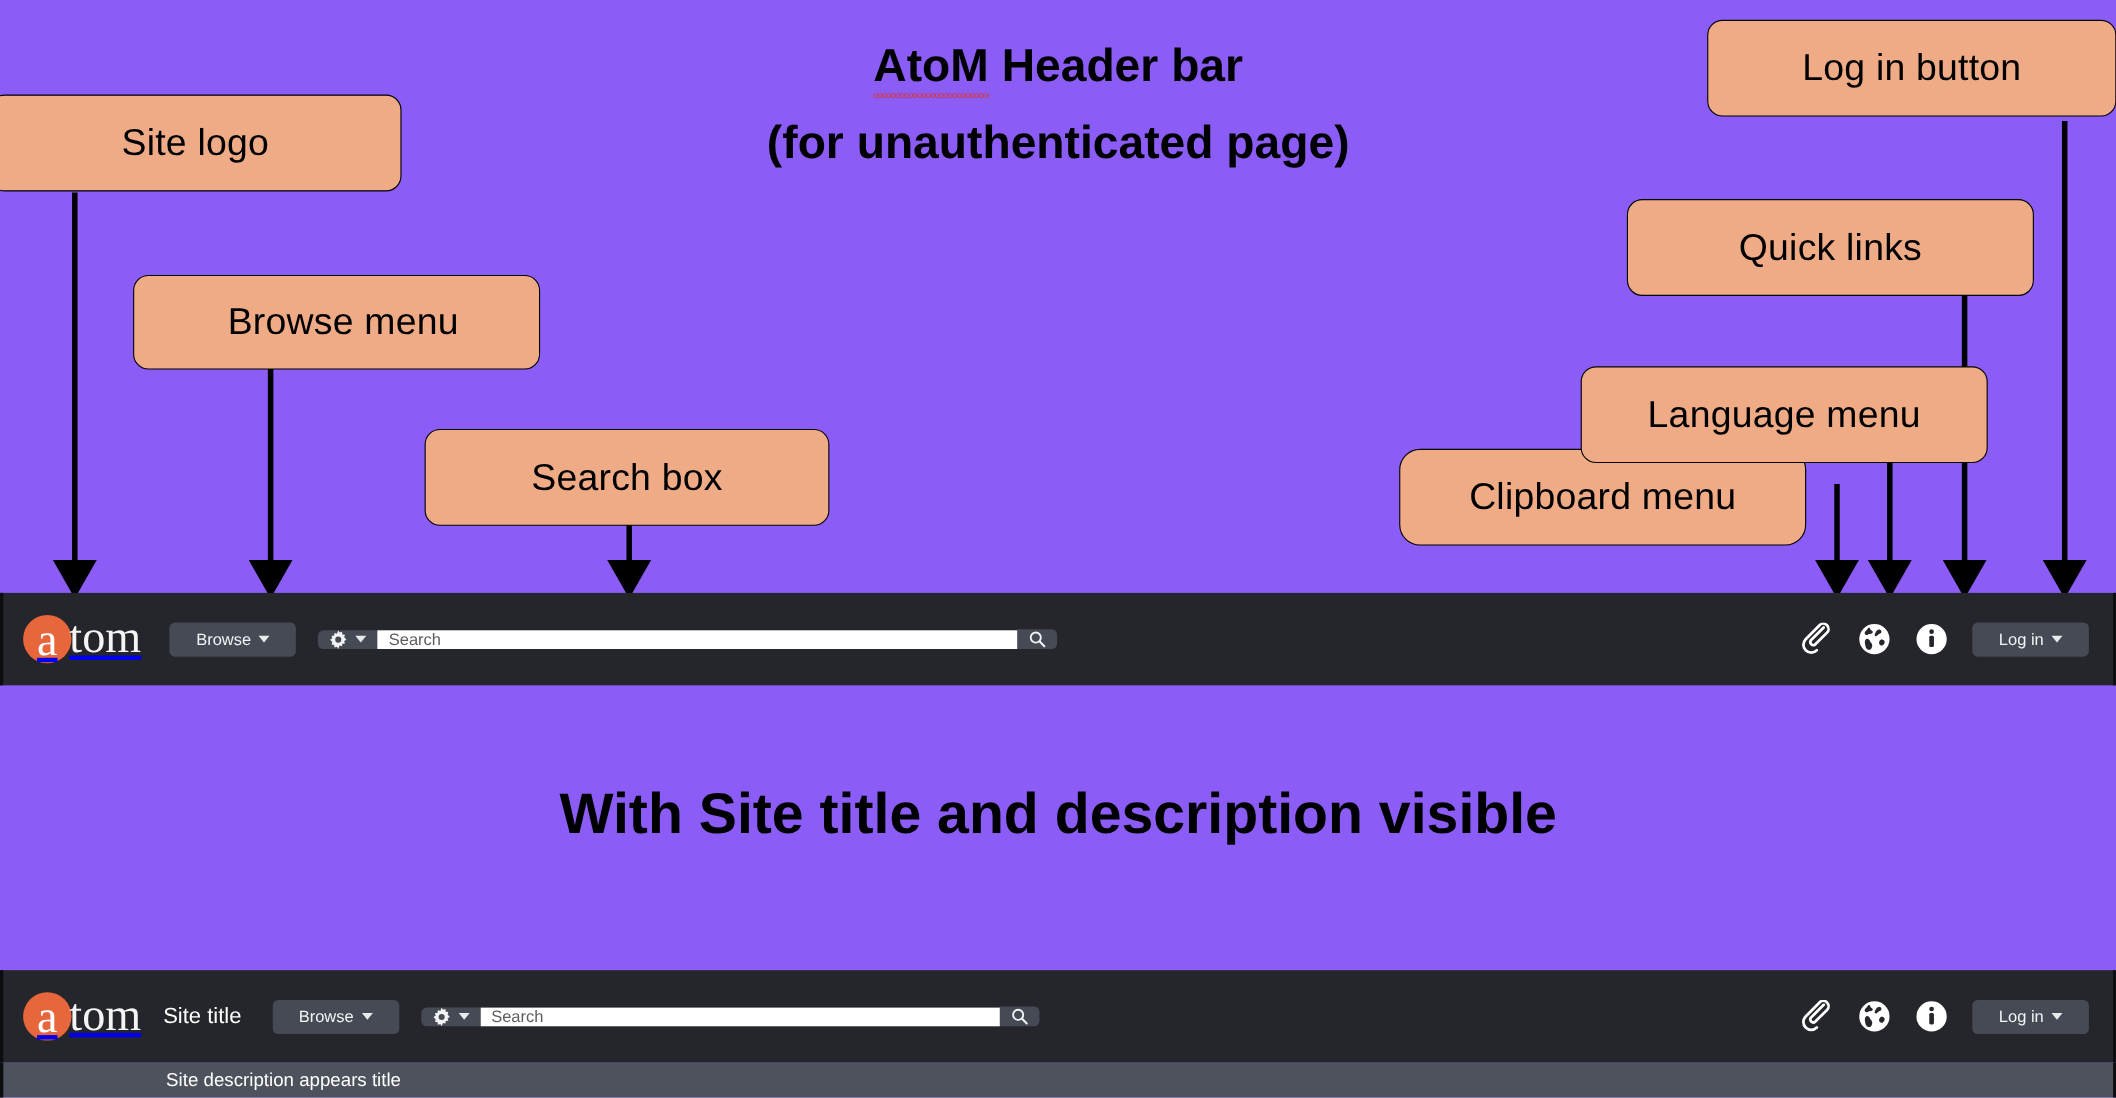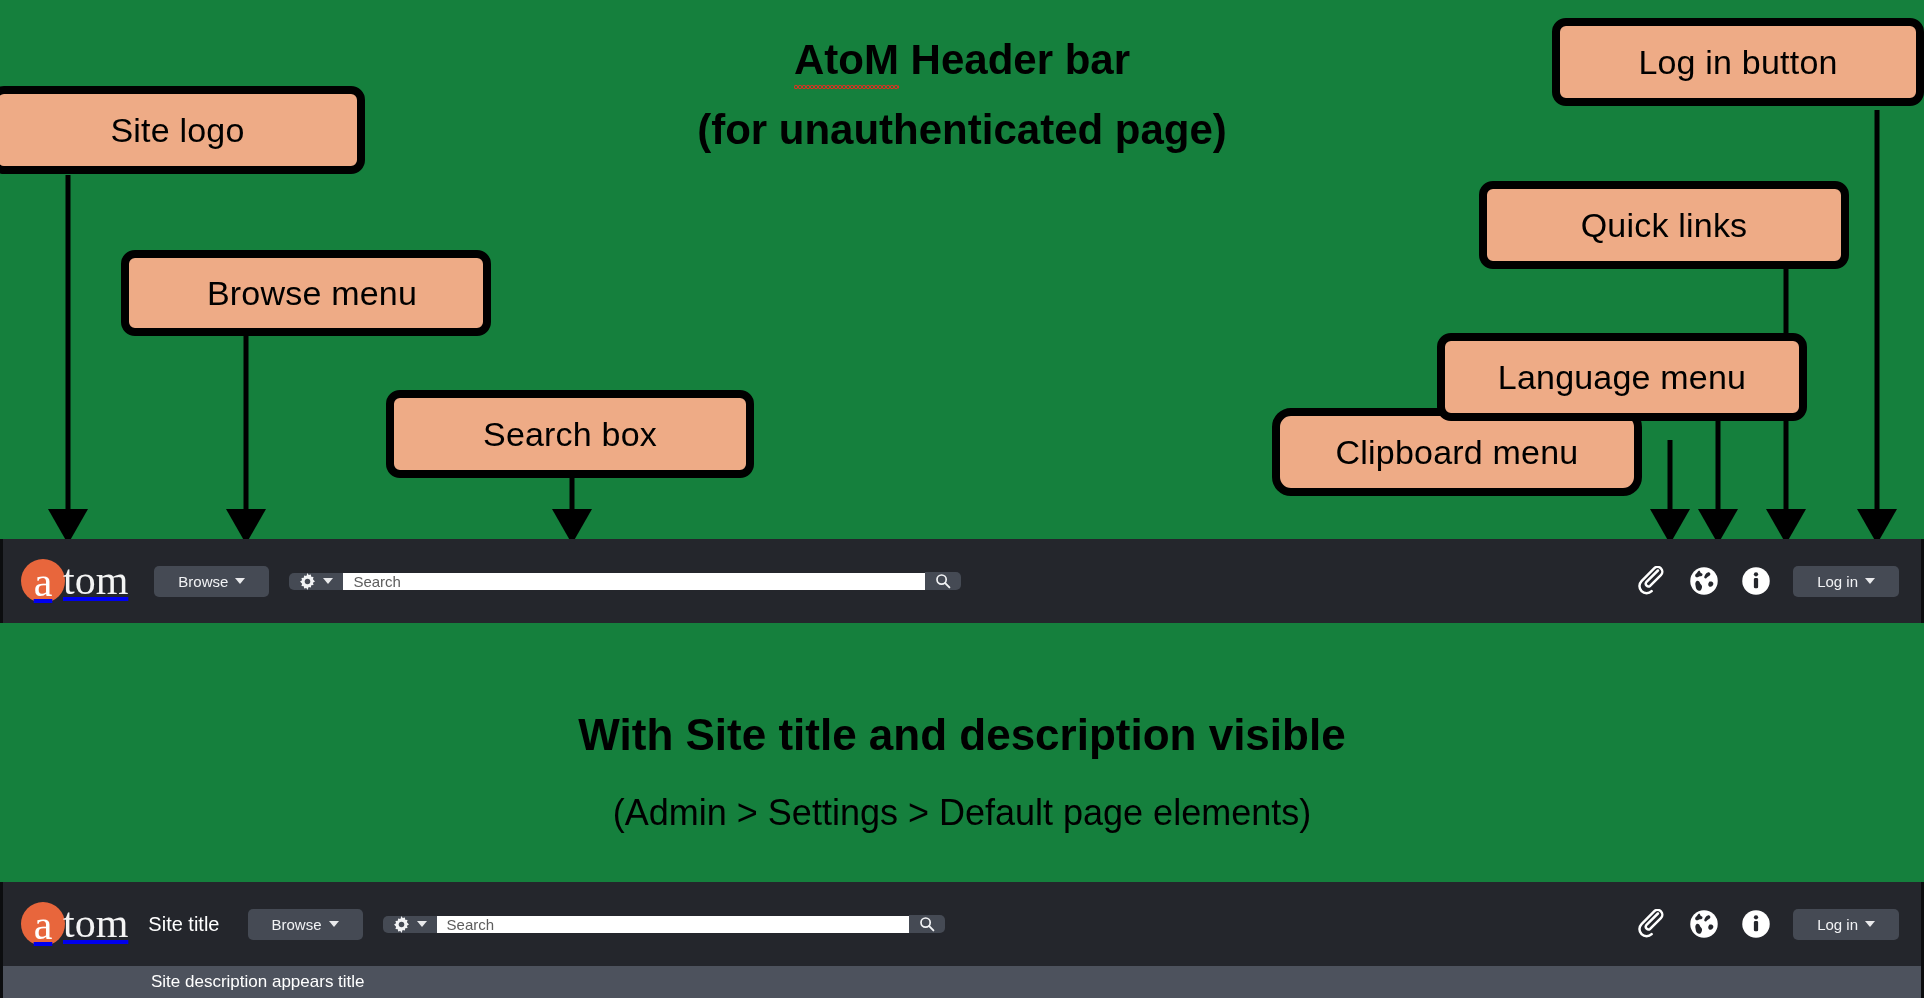--- a/index.html
+++ b/index.html
@@ -10,30 +10,30 @@
   }
   body {
     font-family: "Liberation Sans", sans-serif;
     -webkit-font-smoothing: antialiased;
   }
 
   #canvas {
     position: relative;
     width: 1924px;
     height: 998px;
-    background: #15803d;
+    background: #8b5cf6;
     overflow: hidden;
   }
 
   
   .callout {
     position: absolute;
     box-sizing: border-box;
     background: #eeab86;
-    border: 8px solid #000000;
+    border: 1px solid #000000;
     border-radius: 14px;
     color: #000000;
     display: flex;
     align-items: center;
     justify-content: center;
     font-size: 34px;
     line-height: 1;
     letter-spacing: .2px;
     white-space: nowrap;
     font-family: "Liberation Sans", sans-serif;
@@ -263,23 +263,22 @@
       <line x1="1877" y1="110" x2="1877" y2="525"></line>
     </g>
   </svg>
 
   <div class="heading" style="left:0; top:36px; width:1924px; font-size:42px;">
     <span class="spellcheck">AtoM</span><span> Header bar</span>
   </div>
 
   <div class="heading" style="left:0; top:106px; width:1924px; font-size:42px;">(for unauthenticated page)</div>
 
-  <div class="heading" style="left:0; top:710px; width:1924px; font-size:44px;">With Site title and description visible</div>
-
-  <div class="subheading" style="left:0; top:792px; width:1924px; font-size:36px;">(Admin &gt; Settings &gt; Default page elements)</div>
+  <div class="heading" style="left:0; top:710px; width:1924px; font-size:52px;">With Site title and description visible</div>
+
 
   <div class="callout" style="left:-10px; top:86px; width:375px; height:88px;">Site logo</div>
 
   <div class="callout" style="left:121px; top:250px; width:370px; height:86px;padding-left:12px;">Browse menu</div>
 
   <div class="callout" style="left:386px; top:390px; width:368px; height:88px;">Search box</div>
 
   <div class="callout" style="left:1272px; top:408px; width:370px; height:88px;border-radius:19px;">Clipboard menu</div>
 
   <div class="callout" style="left:1437px; top:291px; width:370px; height:88px;margin-top:42px;">Language menu</div>

